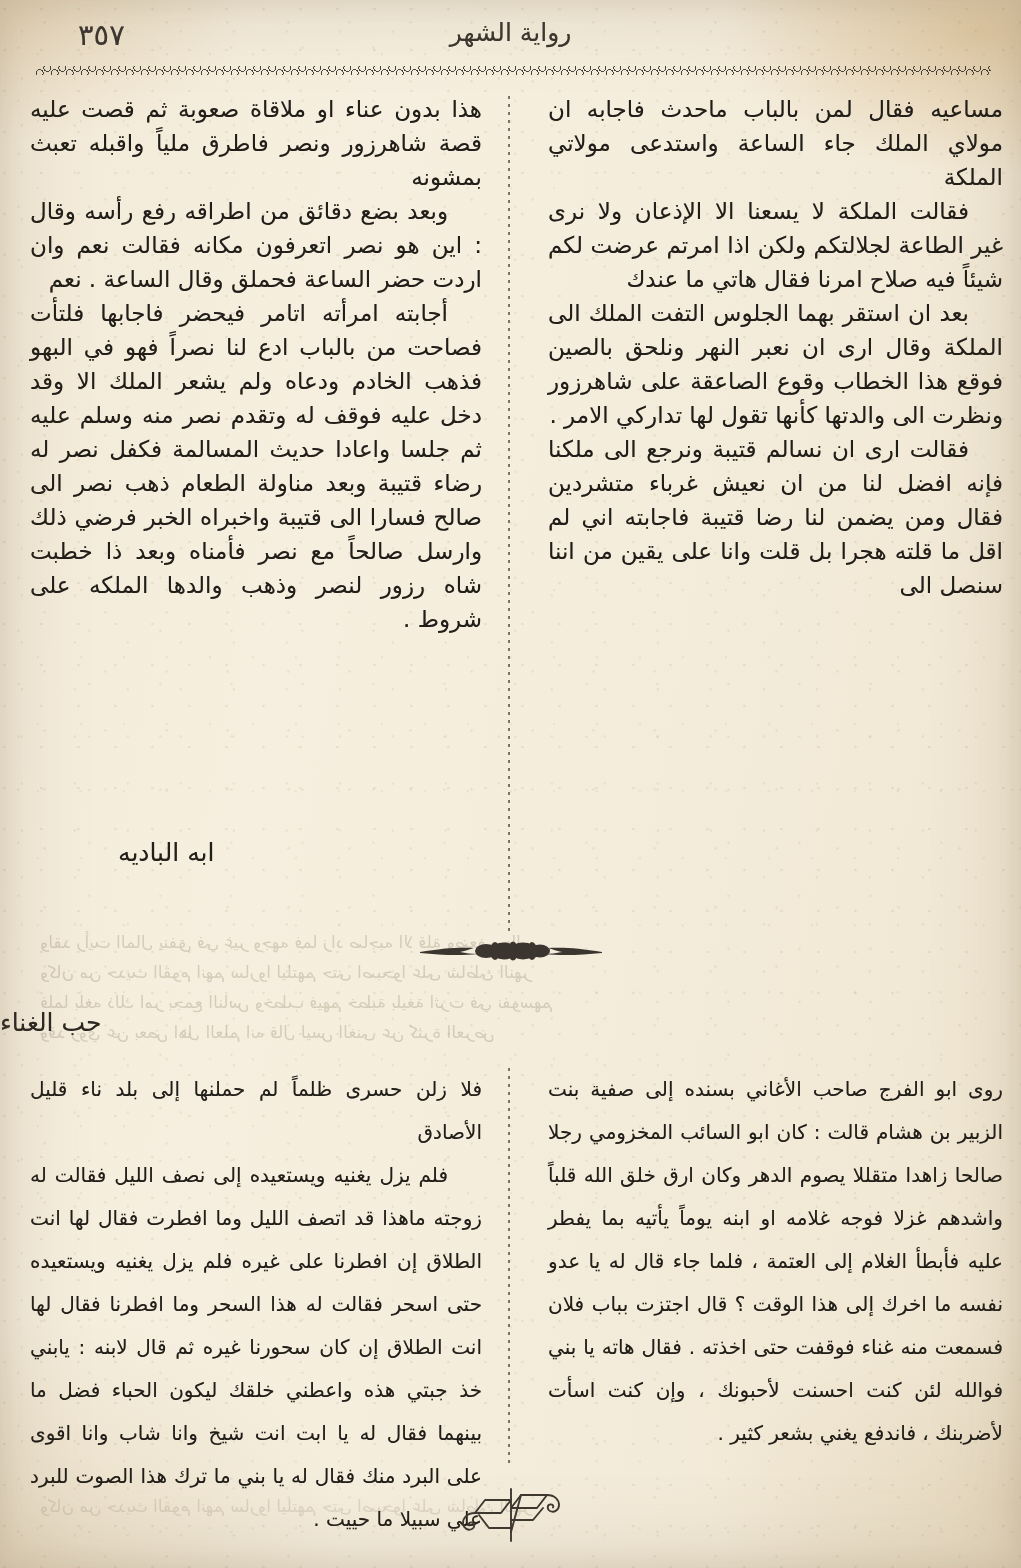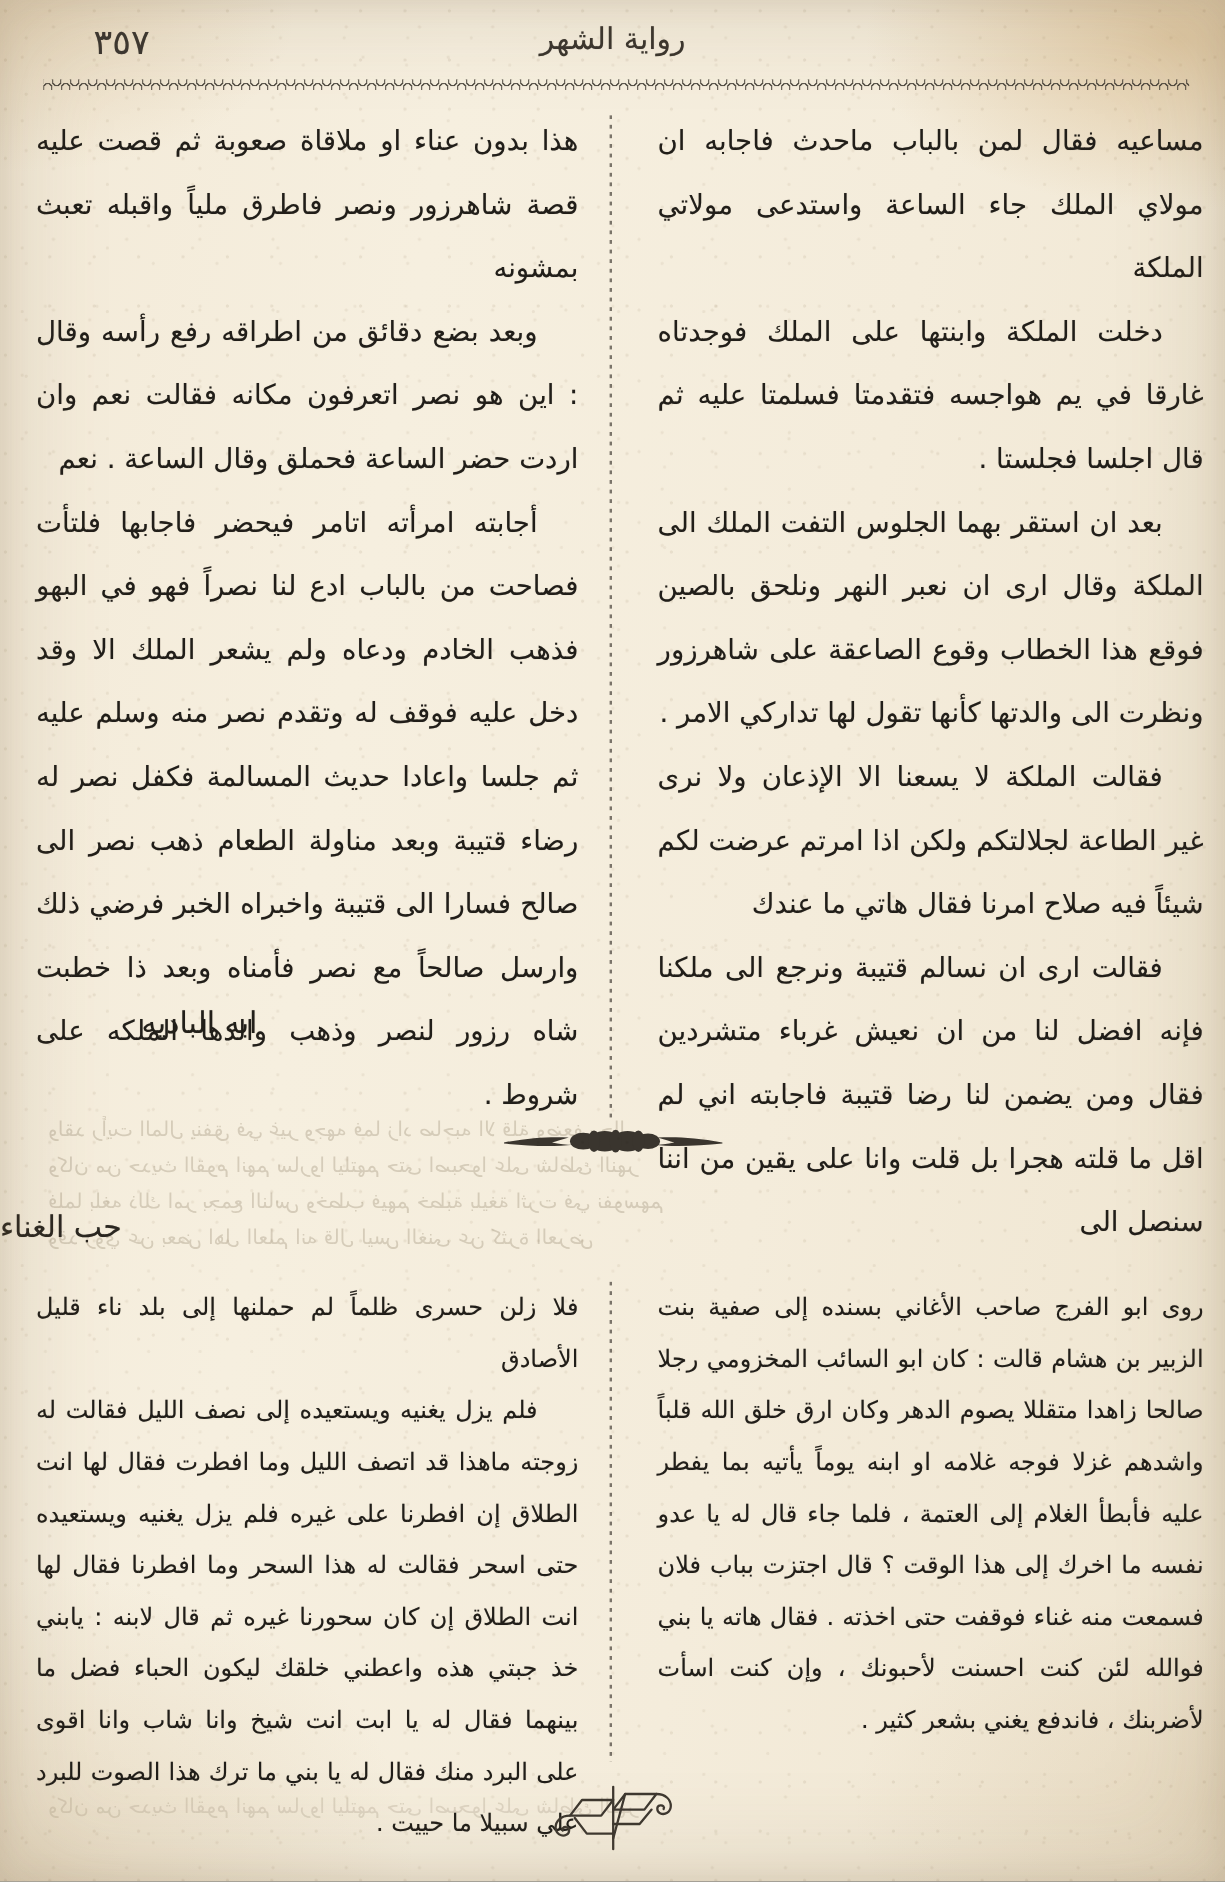--- a/index.html
+++ b/index.html
@@ -75,21 +75,21 @@
   .art1{top:92px;}
   .art2{top:1068px;}
   .col{
     position:absolute;top:0;
     font-size:22.5px;
     line-height:49px;
     text-align:justify;
     text-justify:inter-word;
     color:#211e19;
   }
-  .art1 .col{line-height:53px;font-size:23px;}
+  .art1 .col{line-height:34px;font-size:23px;}
   .art2 .col{line-height:43px;font-size:20px;}
   .col.right{right:18px;width:455px;margin-left:43px;}
   .col.left{left:30px;width:452px;}
   .col p{margin:0 0 0 0;text-indent:34px;}
   .col p.noind{text-indent:0;}
 
   
   .divider{
     position:absolute;z-index:3;width:2px;
     left:508px;
@@ -137,23 +137,22 @@
     <div class="folio">٣٥٧</div>
     <div class="runtitle">رواية الشهر</div>
   </div>
   <div class="wavy"></div>
 
   <div class="divider div1"></div>
 
   <div class="cols art1">
     <div class="col right">
       <p class="noind">مساعيه فقال لمن بالباب ماحدث فاجابه ان مولاي الملك جاء الساعة واستدعى مولاتي الملكة</p>
-      <p>دخلت الملكة وابنتها على الملك فوجدتاه غارقا في يم هواجسه فتقدمتا فسلمتا عليه ثم قال اجلسا فجلستا .</p>
+      <p>فقالت الملكة لا يسعنا الا الإذعان ولا نرى غير الطاعة لجلالتكم ولكن اذا امرتم عرضت لكم شيئاً فيه صلاح امرنا فقال هاتي ما عندك</p>
       <p>بعد ان استقر بهما الجلوس التفت الملك الى الملكة وقال ارى ان نعبر النهر ونلحق بالصين فوقع هذا الخطاب وقوع الصاعقة على شاهرزور ونظرت الى والدتها كأنها تقول لها تداركي الامر .</p>
-      <p>فقالت الملكة لا يسعنا الا الإذعان ولا نرى غير الطاعة لجلالتكم ولكن اذا امرتم عرضت لكم شيئاً فيه صلاح امرنا فقال هاتي ما عندك</p>
       <p>فقالت ارى ان نسالم قتيبة ونرجع الى ملكنا فإنه افضل لنا من ان نعيش غرباء متشردين فقال ومن يضمن لنا رضا قتيبة فاجابته اني لم اقل ما قلته هجرا بل قلت وانا على يقين من اننا سنصل الى</p>
     </div>
     <div class="col left">
       <p class="noind">هذا بدون عناء او ملاقاة صعوبة ثم قصت عليه قصة شاهرزور ونصر فاطرق ملياً واقبله تعبث بمشونه</p>
       <p>وبعد بضع دقائق من اطراقه رفع رأسه وقال : اين هو نصر اتعرفون مكانه فقالت نعم وان اردت حضر الساعة فحملق وقال الساعة . نعم</p>
       <p>أجابته امرأته اتامر فيحضر فاجابها فلتأت فصاحت من بالباب ادع لنا نصراً فهو في البهو فذهب الخادم ودعاه ولم يشعر الملك الا وقد دخل عليه فوقف له وتقدم نصر منه وسلم عليه ثم جلسا واعادا حديث المسالمة فكفل نصر له رضاء قتيبة وبعد مناولة الطعام ذهب نصر الى صالح فسارا الى قتيبة واخبراه الخبر فرضي ذلك وارسل صالحاً مع نصر فأمناه وبعد ذا خطبت شاه رزور لنصر وذهب والدها الملكه على شروط .</p>
     </div>
   </div>
 
   <div class="byline">ابه الباديه</div>

